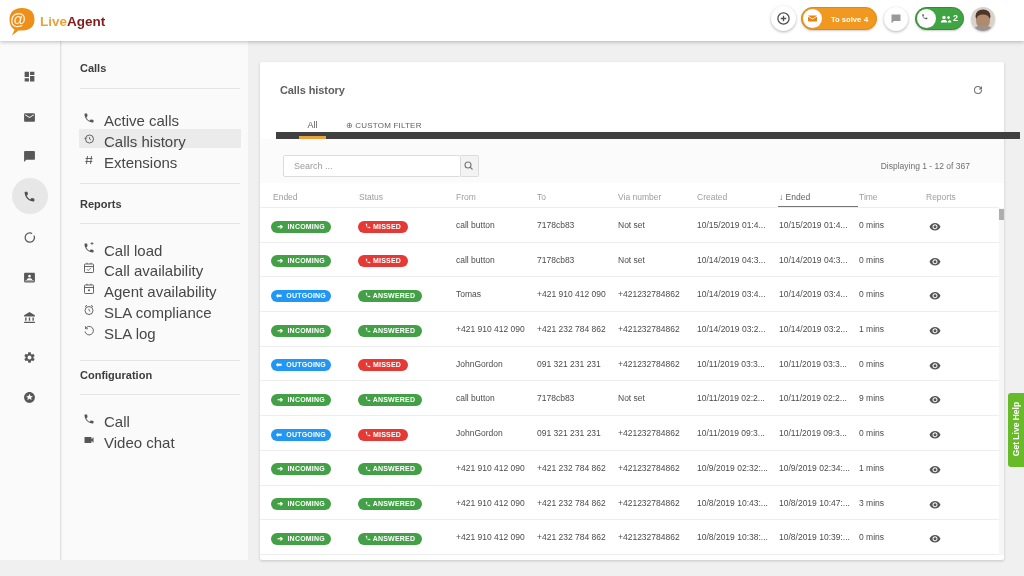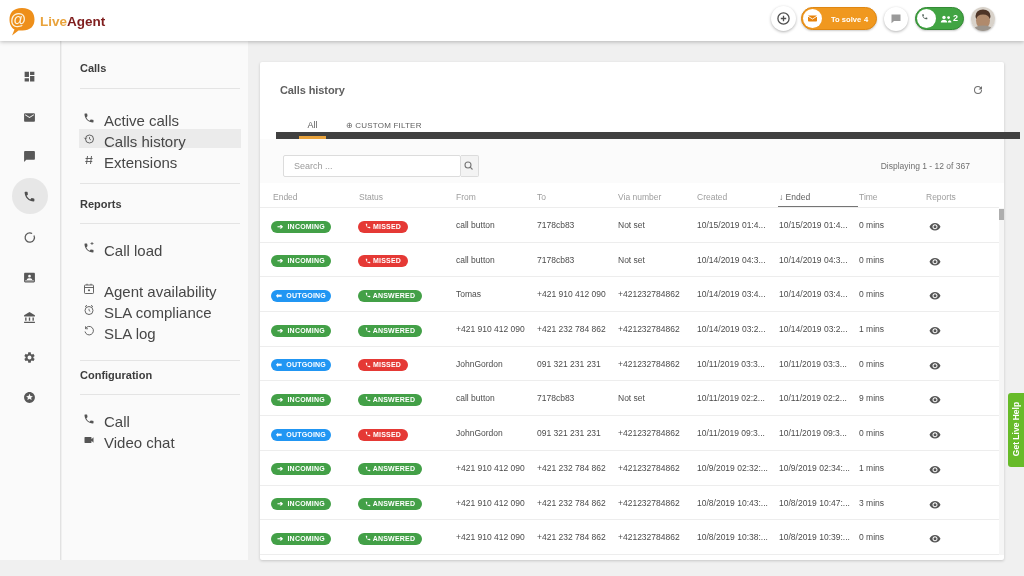--- a/index.html
+++ b/index.html
@@ -235,20 +235,30 @@
     <div class="sdiv" style="top:182px"></div>
     <div class="sitem" style="top:196.5px">
       <span class="ic">
           <svg viewBox="0 0 24 24" fill="currentColor">
             <path d="M6.62 10.79c1.44 2.83 3.76 5.14 6.59 6.59l2.2-2.21c.27-.27.67-.36 1.02-.24 1.12.37 2.33.57 3.57.57.55 0 1 .45 1 1V20c0 .55-.45 1-1 1-9.39 0-17-7.61-17-17 0-.55.45-1 1-1h3.5c.55 0 1 .45 1 1 0 1.25.2 2.45.57 3.57.11.35.03.74-.25 1.02l-2.2 2.2z"></path>
             <path d="M15 3 h6 M18 0 v6" stroke="currentColor" stroke-width="1.6" fill="none"></path>
           </svg>
         </span>
       <span class="tx">Call load</span>
     </div>
+    <div class="sitem" style="top:216.5px">
+      <span class="ic">
+          <svg viewBox="0 0 24 24" fill="none" stroke="currentColor" stroke-width="1.8">
+            <rect x="3" y="4" width="18" height="17" rx="1.5"></rect>
+            <path d="M3 9 H21 M8 4 V1.5 M16 4 V1.5"></path>
+            <path d="M8 14.5 l2.5 2.5 L16 11.5" stroke-width="1.6"></path>
+          </svg>
+        </span>
+      <span class="tx">Call availability</span>
+    </div>
     <div class="sitem" style="top:237.5px">
       <span class="ic">
           <svg viewBox="0 0 24 24" fill="none" stroke="currentColor" stroke-width="1.8">
             <rect x="3" y="4" width="18" height="17" rx="1.5"></rect>
             <path d="M3 9 H21 M8 4 V1.5 M16 4 V1.5"></path>
             <circle cx="12" cy="14.5" r="2" fill="currentColor" stroke="none"></circle>
           </svg>
         </span>
       <span class="tx">Agent availability</span>
     </div>

